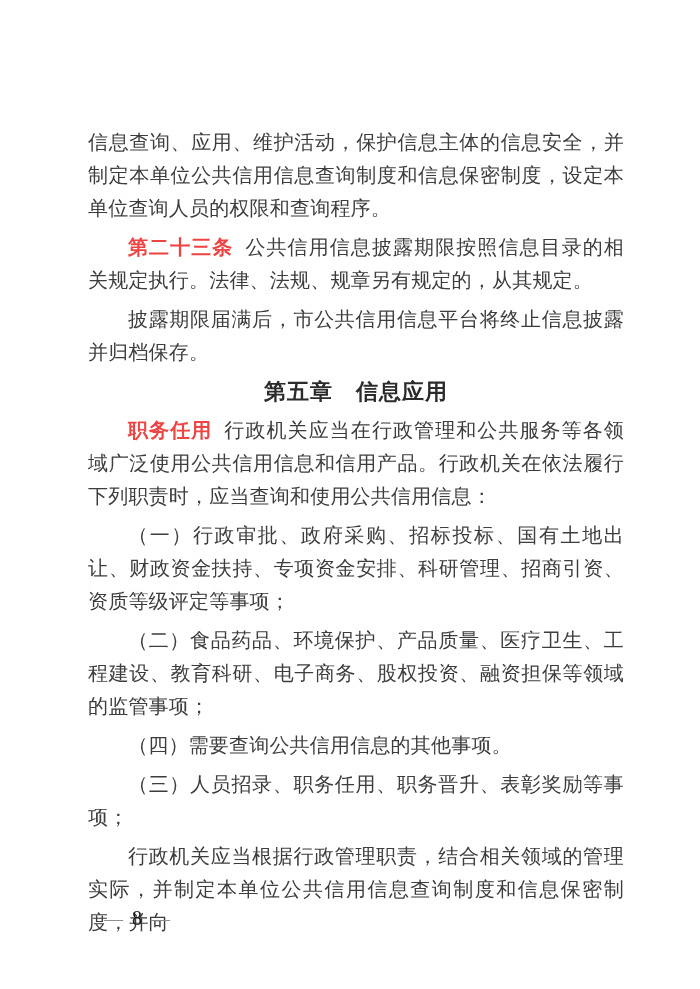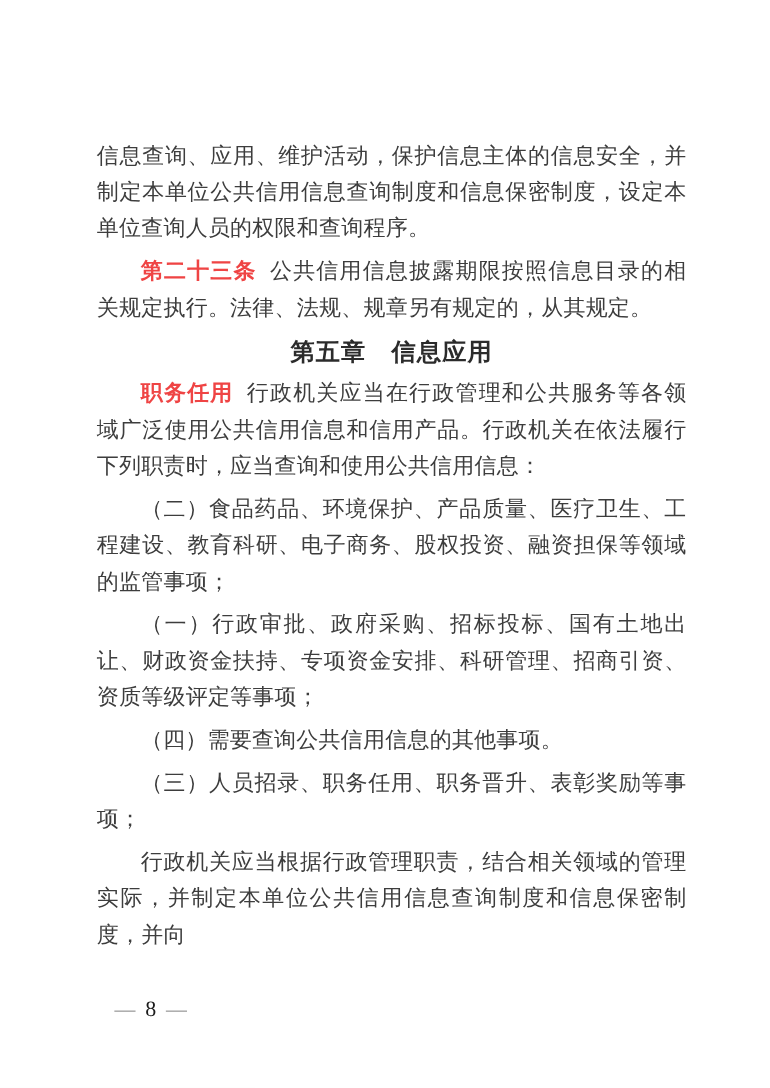--- a/index.html
+++ b/index.html
@@ -76,30 +76,31 @@
 <div class="page">
 
   <div class="content">
 
     <p class="para no-indent">信息查询、应用、维护活动，保护信息主体的信息安全，并制定本单位公共信用信息查询制度和信息保密制度，设定本单位查询人员的权限和查询程序。</p>
 
     <p class="para">
       <span class="article-lead">第二十三条</span><span>公共信用信息披露期限按照信息目录的相关规定执行。法律、法规、规章另有规定的，从其规定。</span>
     </p>
 
+    <p class="para">披露期限届满后，市公共信用信息平台将终止信息披露并归档保存。</p>
 
     <h2 class="chapter">第五章　信息应用</h2>
 
     <p class="para">
       <span class="article-lead">职务任用</span><span>行政机关应当在行政管理和公共服务等各领域广泛使用公共信用信息和信用产品。行政机关在依法履行下列职责时，应当查询和使用公共信用信息：</span>
     </p>
 
+    <p class="para">（一）行政审批、政府采购、招标投标、国有土地出让、财政资金扶持、专项资金安排、科研管理、招商引资、资质等级评定等事项；</p>
+
     <p class="para">（二）食品药品、环境保护、产品质量、医疗卫生、工程建设、教育科研、电子商务、股权投资、融资担保等领域的监管事项；</p>
-
-    <p class="para">（一）行政审批、政府采购、招标投标、国有土地出让、财政资金扶持、专项资金安排、科研管理、招商引资、资质等级评定等事项；</p>
 
     <p class="para">（四）需要查询公共信用信息的其他事项。</p>
 
     <p class="para">（三）人员招录、职务任用、职务晋升、表彰奖励等事项；</p>
 
     <p class="para">行政机关应当根据行政管理职责，结合相关领域的管理实际，并制定本单位公共信用信息查询制度和信息保密制度，并向</p>
 
   </div>
 
   <div class="footer">

